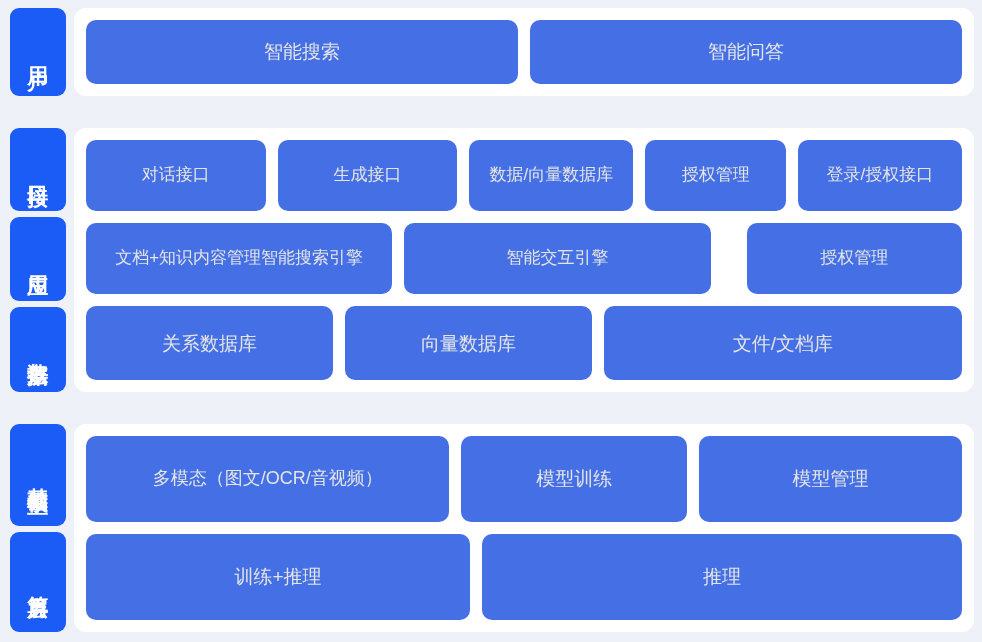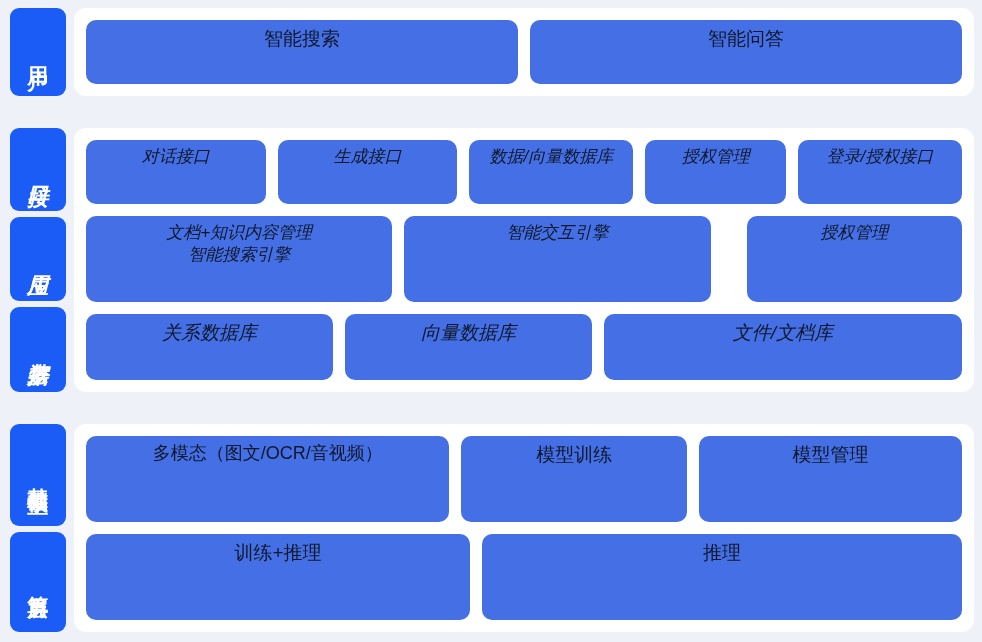--- a/index.html
+++ b/index.html
@@ -25,21 +25,21 @@
   }
 
   
   .group {
     display: flex;
     align-items: stretch;
     background: #eef2f8;
     box-sizing: border-box;
   }
   .group.g-user    { height: 104px; padding: 8px 8px 8px 10px; }
-  .group.g-middle  { height: 280px; padding: 8px 8px 8px 10px; font-style: italic; }
+  .group.g-middle  { height: 280px; padding: 8px 8px 8px 10px; }
   .group.g-bottom  { height: 226px; padding: 8px 8px 10px 10px; }
 
   .band-gap { height: 16px; background: #eef2f8; flex: none; }
 
   
   .rail {
     width: 56px;
     flex: none;
     display: flex;
     flex-direction: column;
@@ -86,34 +86,34 @@
     display: flex;
     gap: 12px;
     flex: 1 1 auto;
     align-items: stretch;
   }
 
   
   .box {
     background: #4570e5;
     border-radius: 10px;
-    color: #0f172a;
-    display: flex;
-    align-items: flex-start;
+    color: #e5e5e5;
+    display: flex;
+    align-items: center;
     justify-content: center;
     text-align: center;
     box-sizing: border-box;
     padding: 6px 0;
     font-size: 19px;
     line-height: 1.32;
     min-width: 0;
     user-select: none;
   }
   .box .line { display: block; white-space: nowrap; }
-  .box .stack { display: flex; flex-direction: column; align-items: center; }
+  .box .stack { display: flex; flex-direction: row; align-items: center; }
 
   .box.small  { font-size: 17px; }
   .box.tiny   { font-size: 18px; }
 
   
   .f1 { flex: 1 1 0; }
   .f105 { flex: 1.05 1 0; }
   .f115 { flex: 1.15 1 0; }
   .f125 { flex: 1.25 1 0; }
   .f135 { flex: 1.35 1 0; }

